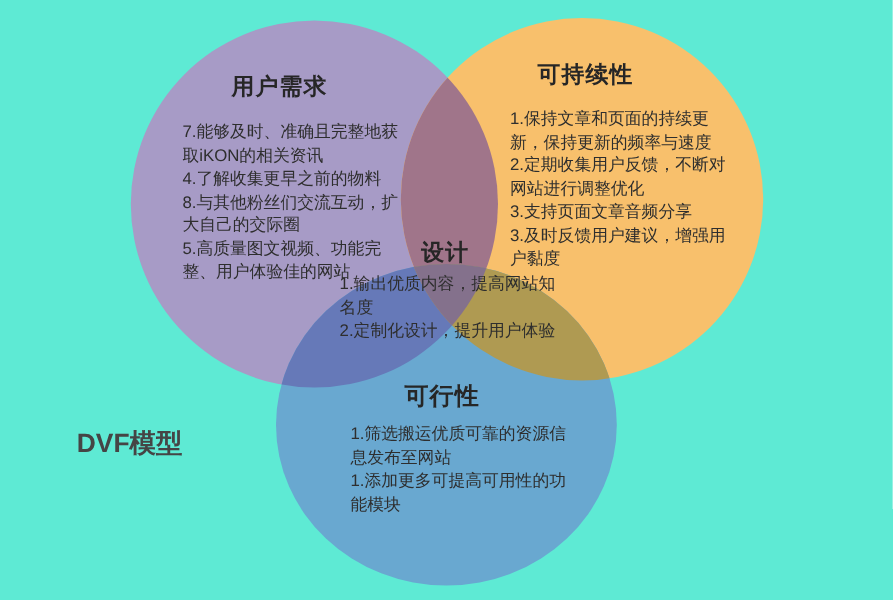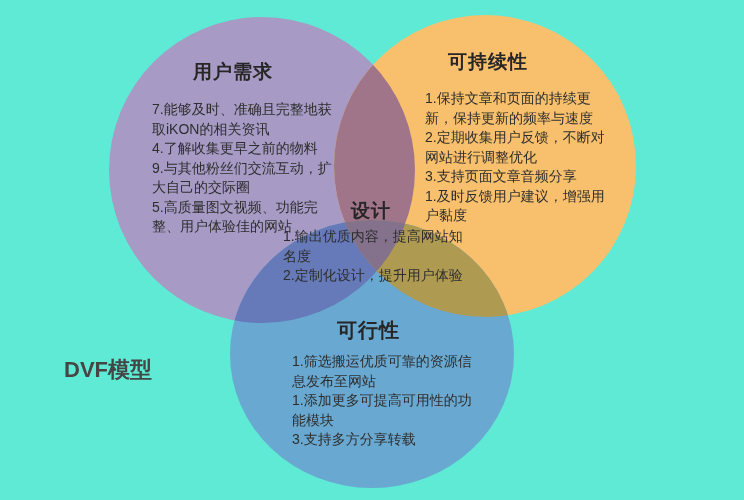--- a/index.html
+++ b/index.html
@@ -71,40 +71,39 @@
 
     <g clip-path="url(#clipPurple)">
       <ellipse cx="372" cy="354" rx="142" ry="134" clip-path="url(#clipOrange)" fill="#84718c"></ellipse>
     </g>
   </svg>
 
   <div class="venn-title pos-user-title">用户需求</div>
   <div class="venn-body pos-user-body">
       <div class="venn-item">7.能够及时、准确且完整地获取iKON的相关资讯</div>
       <div class="venn-item">4.了解收集更早之前的物料</div>
-      <div class="venn-item">9.与其他粉丝们交流互动，扩大自己的交际圈</div>
+      <div class="venn-item">8.与其他粉丝们交流互动，扩大自己的交际圈</div>
       <div class="venn-item">5.高质量图文视频、功能完整、用户体验佳的网站</div>
     </div>
 
   <div class="venn-title pos-sus-title">可持续性</div>
   <div class="venn-body pos-sus-body">
       <div class="venn-item">1.保持文章和页面的持续更新，保持更新的频率与速度</div>
       <div class="venn-item">2.定期收集用户反馈，不断对网站进行调整优化</div>
       <div class="venn-item">3.支持页面文章音频分享</div>
-      <div class="venn-item">1.及时反馈用户建议，增强用户黏度</div>
+      <div class="venn-item">3.及时反馈用户建议，增强用户黏度</div>
     </div>
 
   <div class="venn-title pos-center-title">设计</div>
   <div class="venn-body pos-center-body">
       <div class="venn-item">1.输出优质内容，提高网站知名度</div>
       <div class="venn-item">2.定制化设计，提升用户体验</div>
     </div>
 
   <div class="venn-title pos-feas-title">可行性</div>
   <div class="venn-body pos-feas-body">
       <div class="venn-item">1.筛选搬运优质可靠的资源信息发布至网站</div>
       <div class="venn-item">1.添加更多可提高可用性的功能模块</div>
-      <div class="venn-item">3.支持多方分享转载</div>
     </div>
 
   <div class="model-label">DVF模型</div>
 
 </div>
 
 </body></html>

